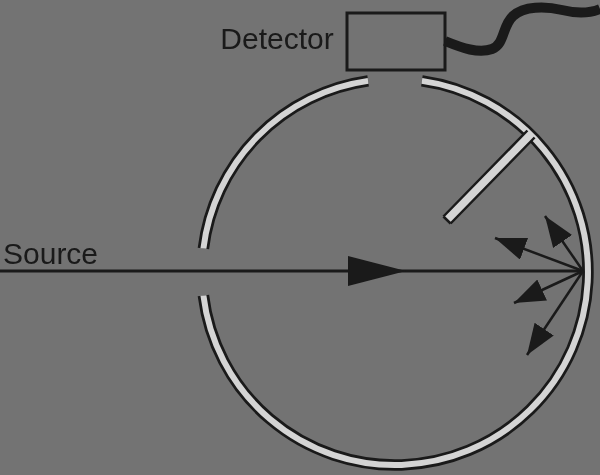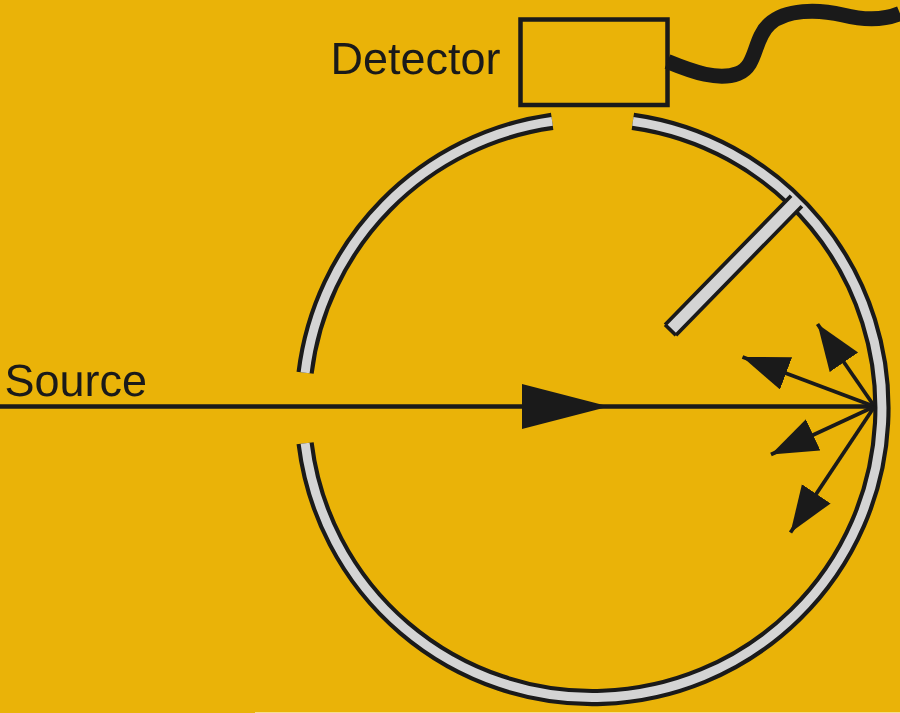--- a/index.html
+++ b/index.html
@@ -8,21 +8,21 @@
     background: #ffffff;
     width: 600px;
     height: 475px;
     overflow: hidden;
     font-family: "Liberation Sans", sans-serif;
   }
   .stage {
     position: relative;
     width: 600px;
     height: 475px;
-    background: #eab308;
+    background: #737373;
   }
   svg { display: block; }
   .ink       { stroke: #1a1a1a; fill: none; }
   .wall-core { fill: none; }
   .label {
     font-family: "Liberation Sans", sans-serif;
     font-size: 30px;
     fill: #1a1a1a;
   }
 </style>

